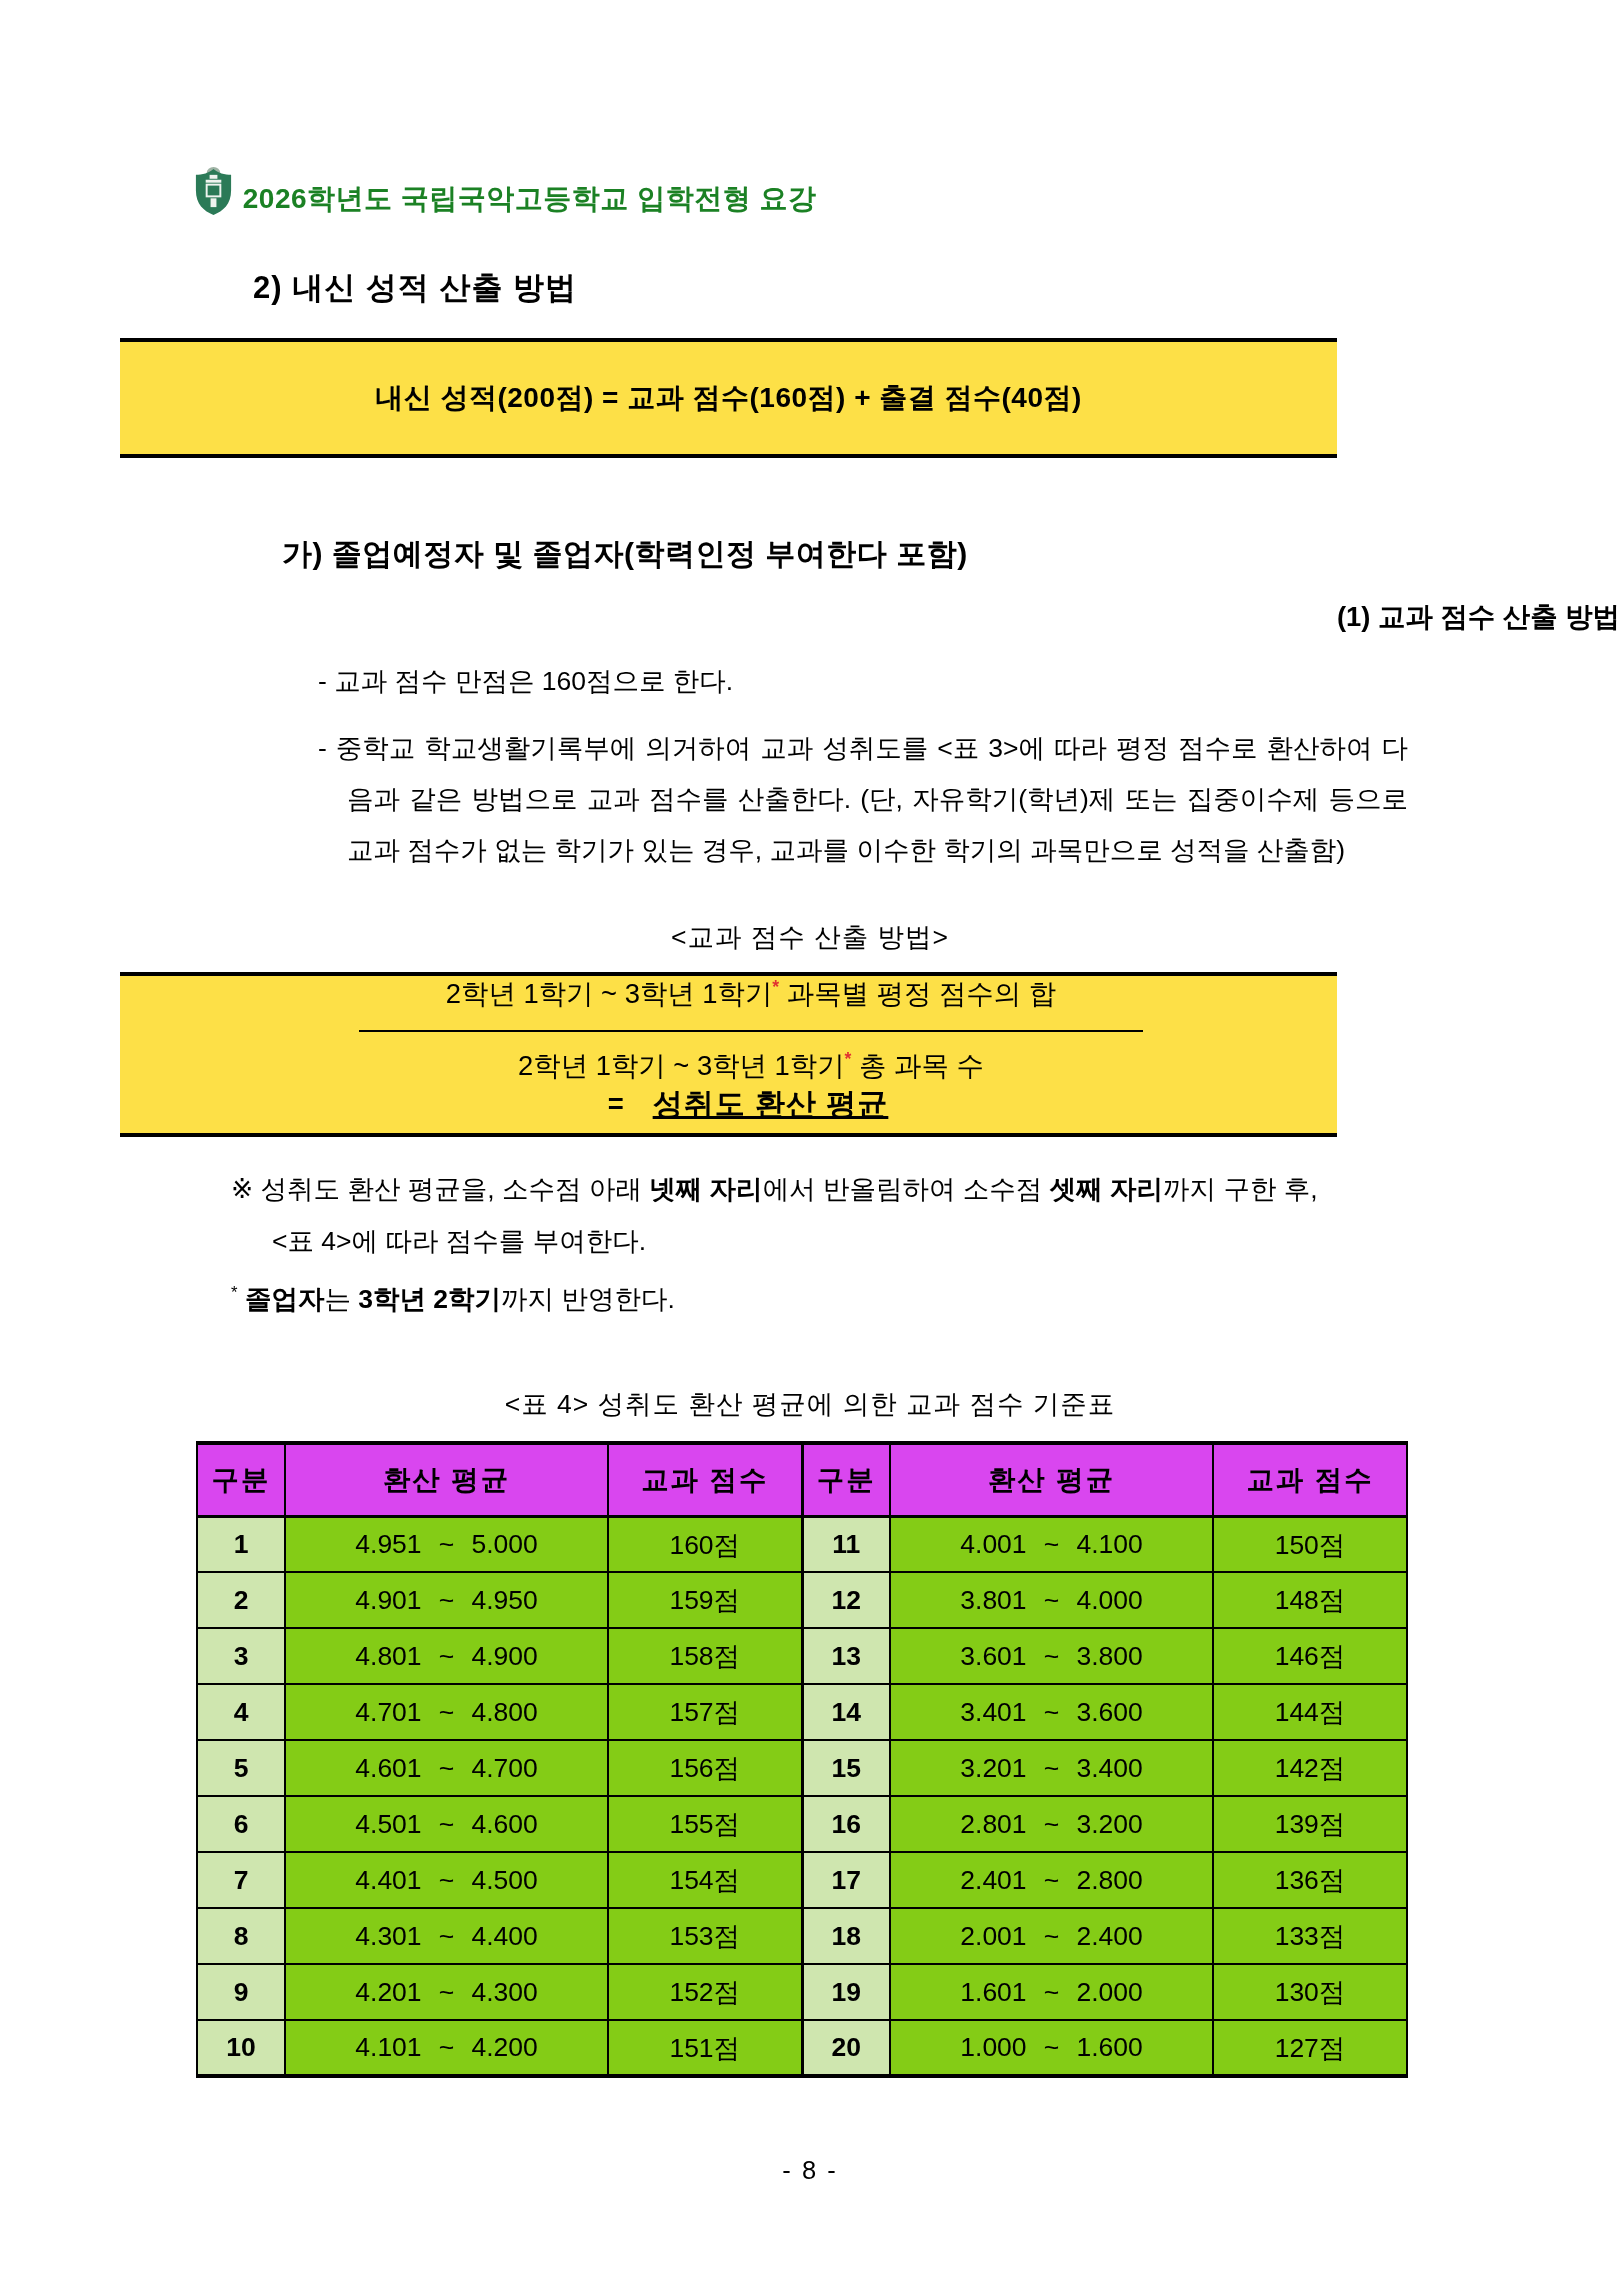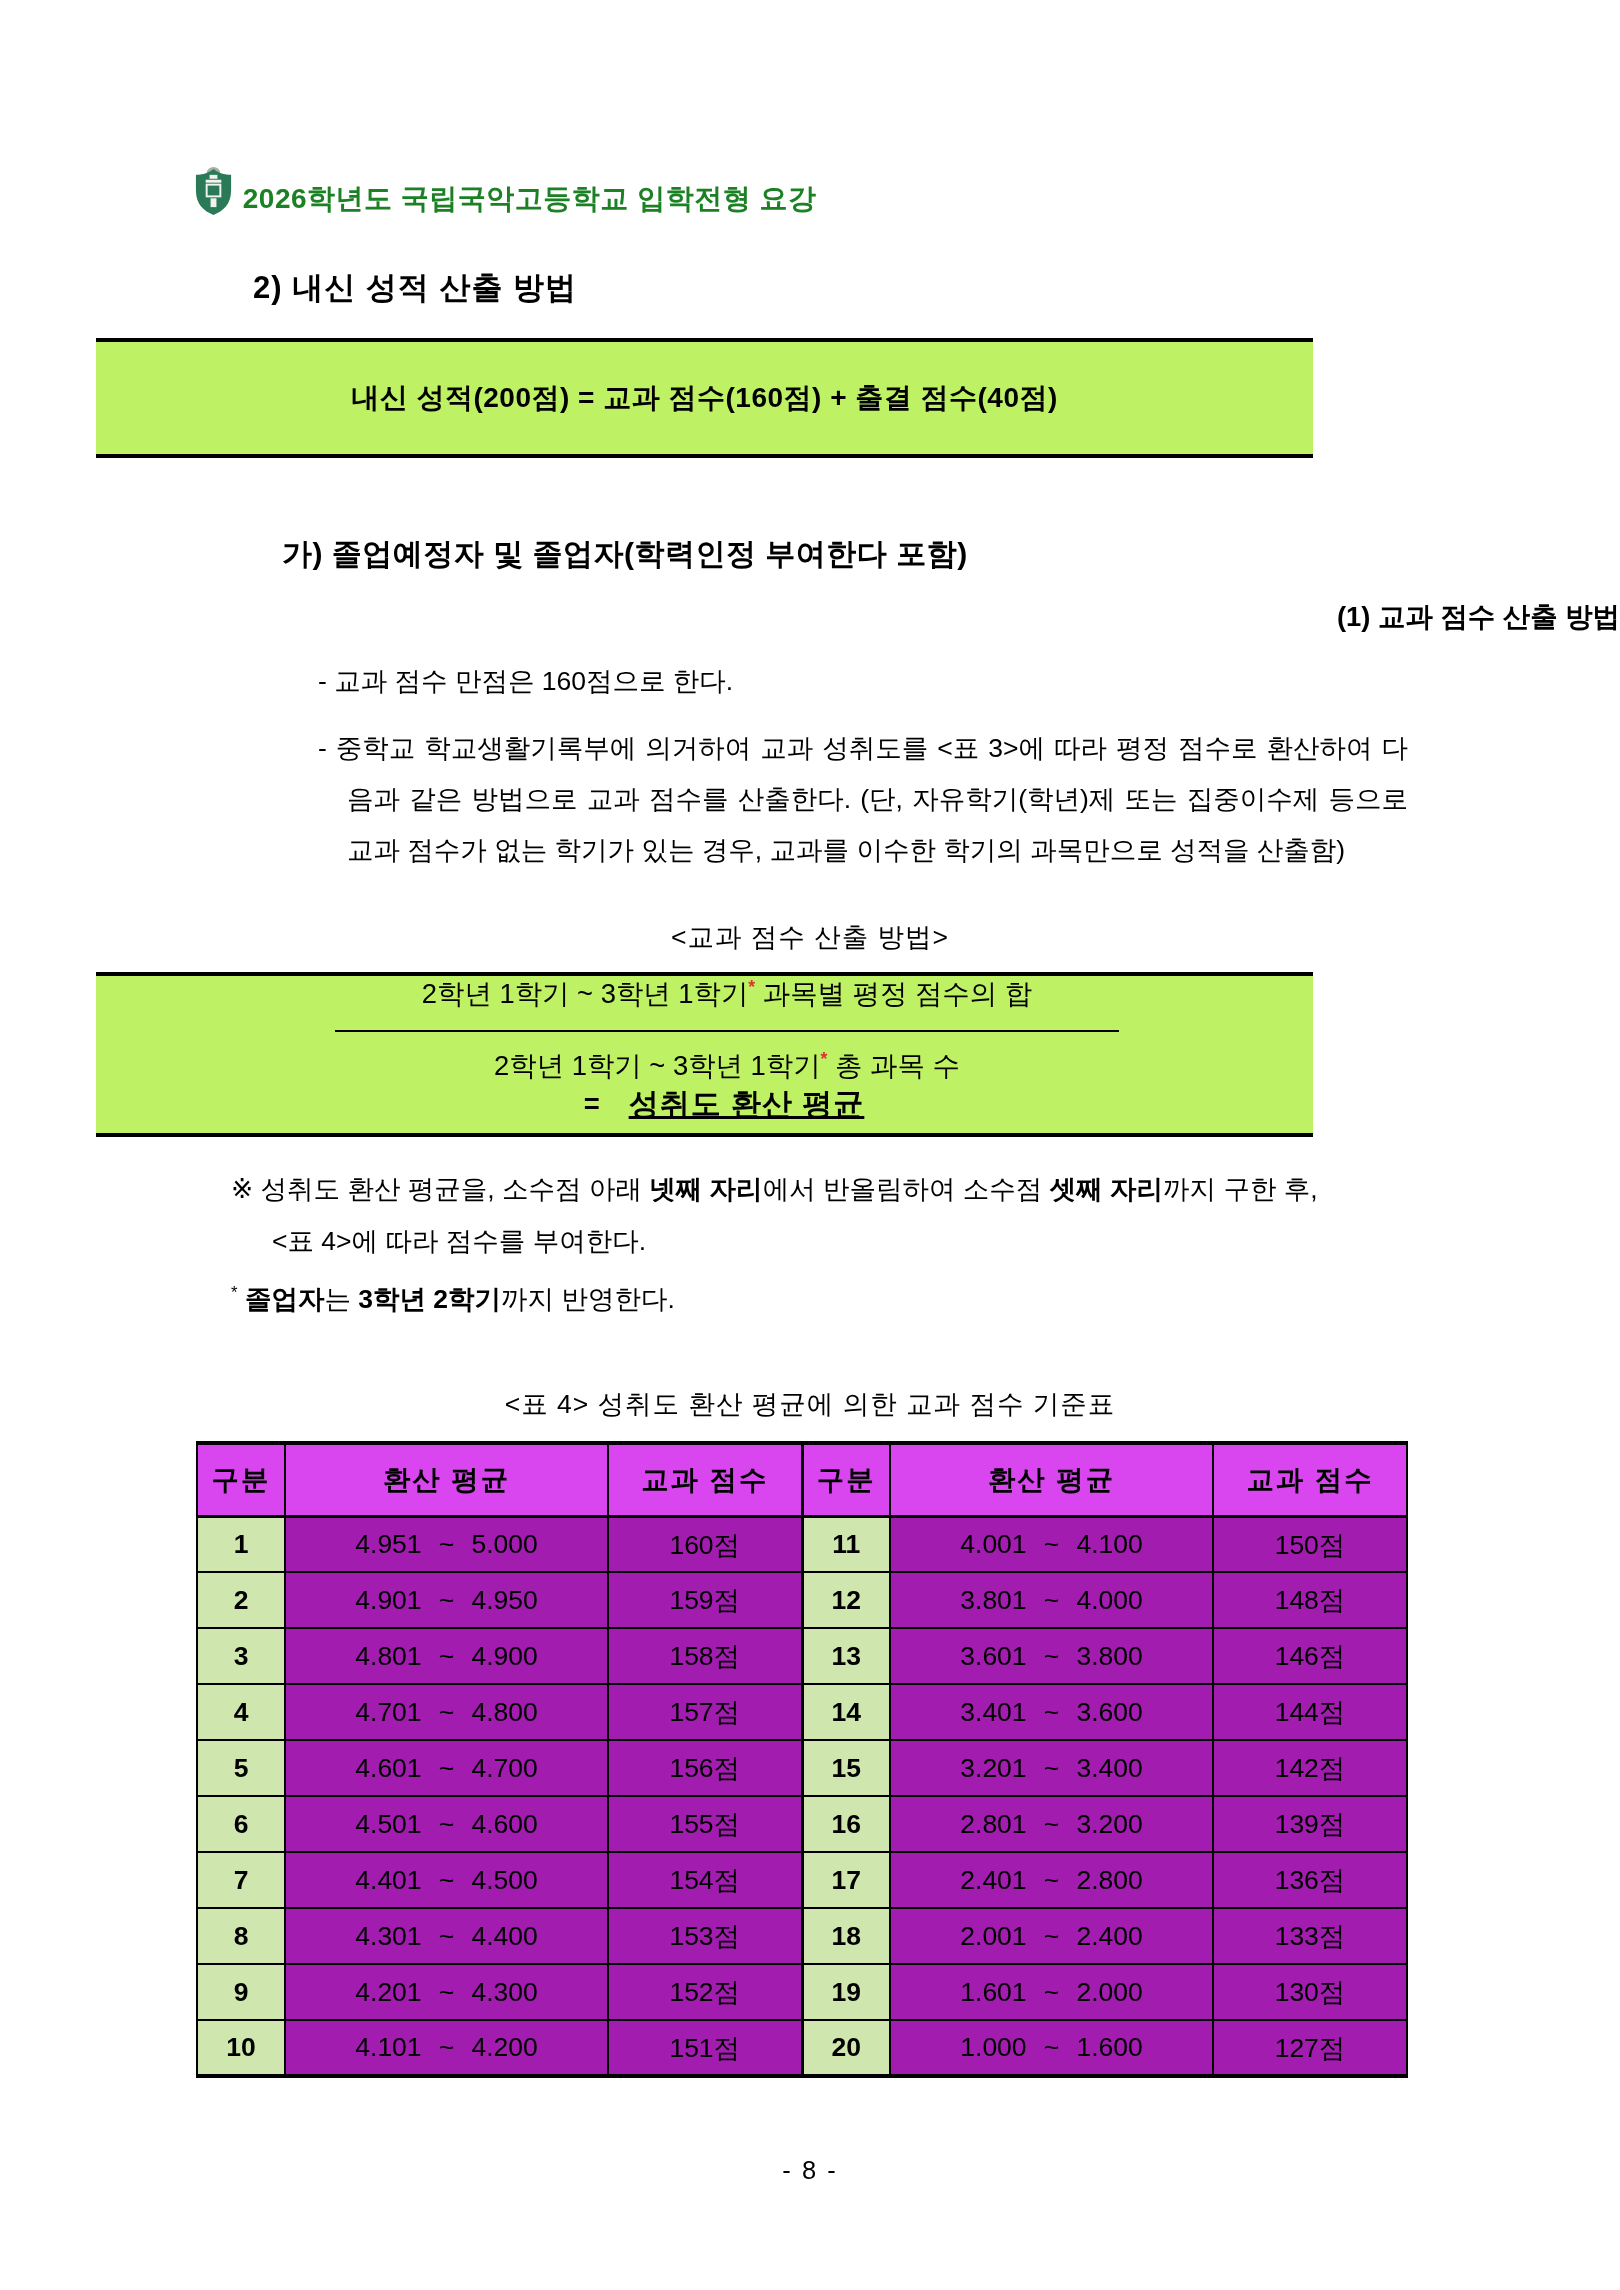--- a/index.html
+++ b/index.html
@@ -36,23 +36,23 @@
   
   .sec-title {
     margin: 47px 0 0 253px;
     font-size: 31px;
     font-weight: 700;
     letter-spacing: 1px;
   }
 
   
   .green-box {
-    margin-left: 96px;
+    margin-left: 120px;
     width: 1217px;
-    background: #bef264;
+    background: #fde047;
     border-top: 4.9px solid #000;
     border-bottom: 4.9px solid #000;
   }
   .box1 {
     margin-top: 29px;
     height: 120px;
     display: flex;
     align-items: center;
     justify-content: center;
   }
@@ -170,21 +170,21 @@
     border-left: 2px solid #000;
     letter-spacing: 2px;
   }
   .score-table th:first-child { border-left: none; }
   .score-table td {
     height: 56px;
     font-size: 26.5px;
     text-align: center;
     border-top: 2px solid #000;
     border-left: 2px solid #000;
-    background: #a21caf;
+    background: #84cc16;
   }
   .score-table td:first-child { border-left: none; }
   .score-table tbody tr:first-child td { border-top: none; }
   .score-table td.no-cell {
     background: #cfe6af;
     font-weight: 700;
   }
   .score-table th.mid-divider, .score-table td.mid-divider {
     border-right: 3.9px solid #000;
   }

